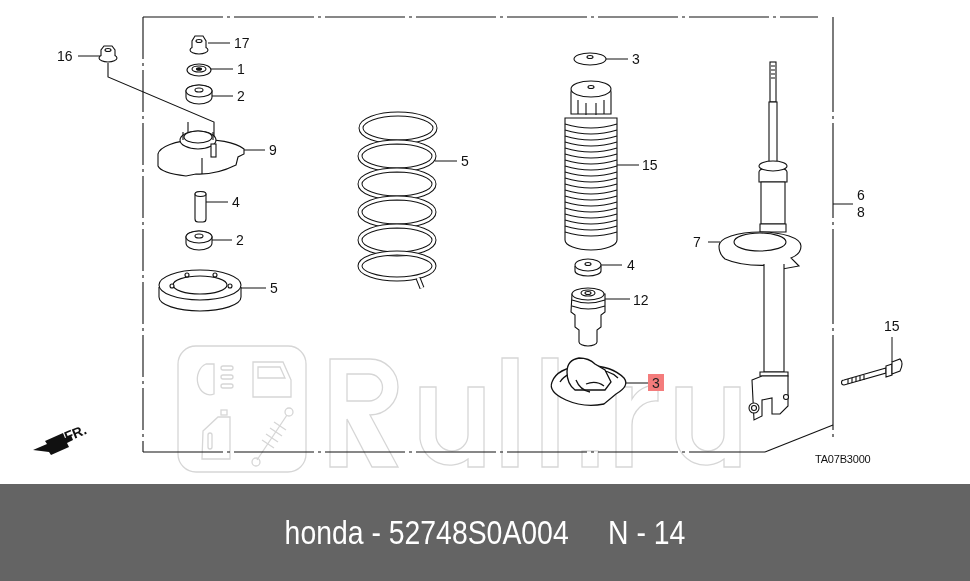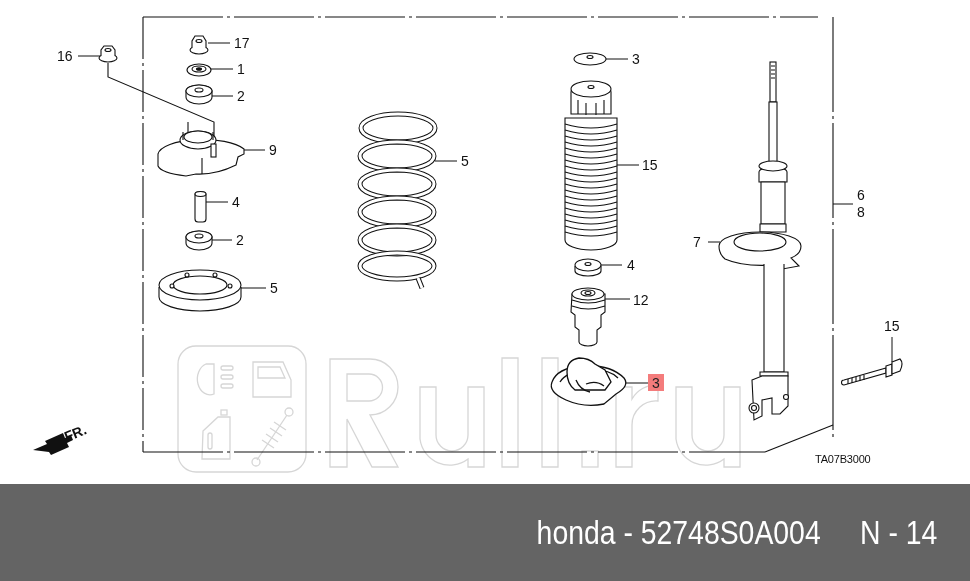--- a/index.html
+++ b/index.html
@@ -9,21 +9,21 @@
   #diagram svg { position: absolute; left: 0; top: 0; }
   .callout {
     position: absolute; font-family: "Liberation Sans", sans-serif; font-size: 14px;
     color: #111; line-height: 16px; white-space: nowrap;
   }
   .callout.hl { background: #f47c7c; color: #222; padding: 1px 4px 0 4px; }
   .code { position: absolute; font-size: 11px; color: #111; font-family: "Liberation Sans", sans-serif; letter-spacing: -0.2px; }
   .fr { position: absolute; font-weight: bold; font-size: 14px; color: #111; font-family: "Liberation Sans", sans-serif; transform: rotate(-22deg); }
   #footer {
     position: absolute; left: 0; top: 484px; width: 970px; height: 97px; background: #646464;
-    display: flex; align-items: center; justify-content: flex-end;
+    display: flex; align-items: center; justify-content: center;
   }
   #footer .caption {
     color: #ffffff; font-family: "Liberation Sans", sans-serif; font-size: 33px; letter-spacing: 0px;
     transform: scaleX(0.86); white-space: pre;
   }
 </style>
 </head>
 <body>
 
 <div id="diagram">

